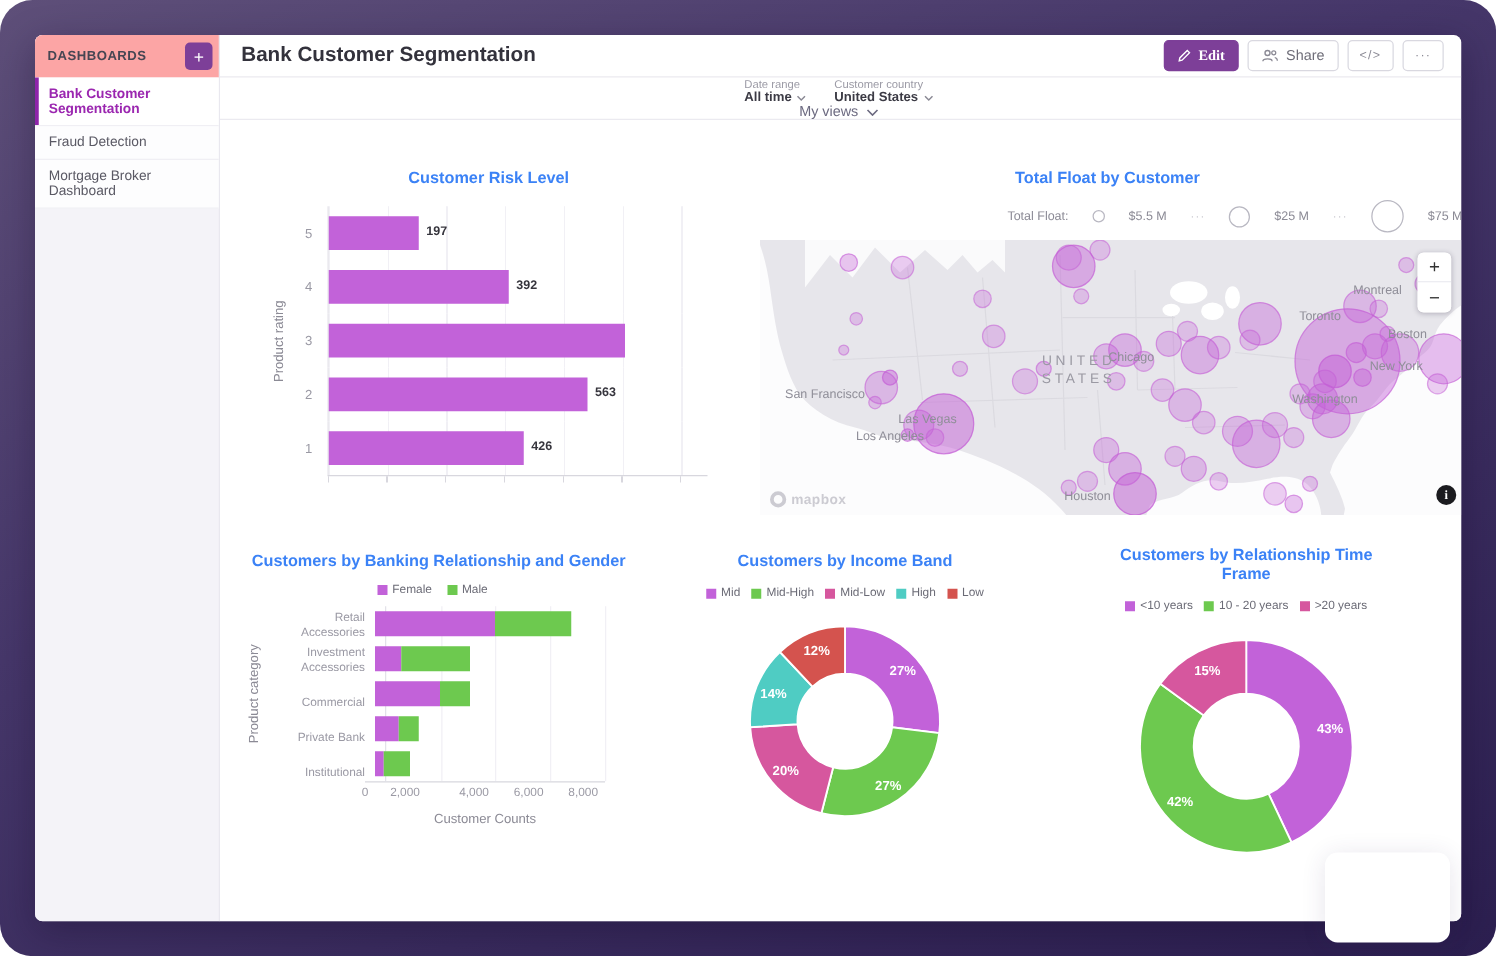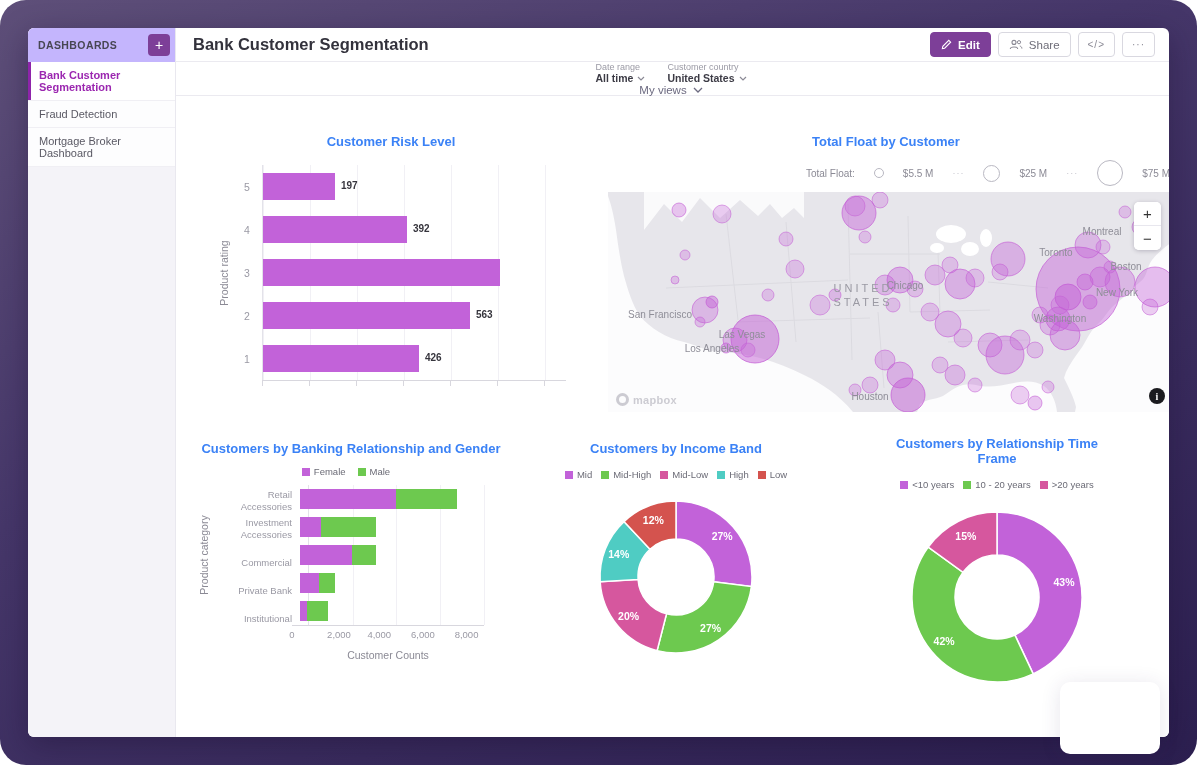--- a/index.html
+++ b/index.html
@@ -6,35 +6,35 @@
   html,body { background:#fff; }
   body { width:1197px; height:765px; font-family:"Liberation Sans", sans-serif; }
   .frame { position:relative; width:1197px; height:765px; border-radius:26px; overflow:hidden;
            background:linear-gradient(155deg,#5e4f79 0%,#46376а 35%,#3a2b5e 55%,#2c1f50 100%);
            background:linear-gradient(155deg,#5e4f79 0%,#46376a 40%,#2c1f50 100%); }
   .window { position:absolute; left:28px; top:28px; width:1141px; height:709px; background:#fff;
             border-radius:6px; overflow:hidden; display:flex; box-shadow:0 8px 30px rgba(20,10,40,.35); }
 
   
   .sidebar { width:148px; background:#f4f3f8; flex:none; display:flex; flex-direction:column; border-right:1px solid #e9e8ef; }
-  .sb-head { height:34px; background:#c4b5fd; display:flex; align-items:center; justify-content:space-between; padding:0 5px 0 10px; }
+  .sb-head { height:34px; background:#fca5a5; display:flex; align-items:center; justify-content:space-between; padding:0 5px 0 10px; }
   .sb-title { font-size:10.5px; font-weight:bold; color:#474653; letter-spacing:.4px; }
   .sb-add { width:22px; height:22px; background:#7d3f98; color:#fff; border:none; border-radius:4px; font-size:14px; line-height:20px; cursor:pointer; }
   .sb-item { position:relative; padding:7px 8px 7px 11px; font-size:11px; color:#5a5964; background:#fdfdfe; border-bottom:1px solid #f0eff4; cursor:pointer; }
   .sb-item.active { color:#9b27b0; font-weight:bold; background:#fff; }
   .sb-item.active::before { content:""; position:absolute; left:0; top:0; bottom:0; width:3px; background:#8e24aa; }
 
   
   .main { flex:1; display:flex; flex-direction:column; min-width:0; }
   .hdr { height:34px; display:flex; align-items:center; justify-content:space-between; padding:0 14px 0 17px; border-bottom:1px solid #ebeaf0; }
   .hdr h1 { font-size:16.5px; font-weight:bold; color:#33323c; }
   .hdr-actions { display:flex; gap:7px; align-items:center; }
   .btn { height:25px; display:inline-flex; align-items:center; gap:6px; border-radius:4px; font-size:11.5px; cursor:pointer;
          border:1px solid #d9d8e0; background:#fff; color:#6e6d78; padding:0 10px; }
-  .btn.primary { background:#7d3f98; border-color:#7d3f98; color:#fff; font-weight:bold; }
+  .btn.primary { background:#7d3f98; border-color:#7d3f98; color:#fff; font-weight:bold;font-family:Liberation Serif, serif; }
   .btn.square { padding:0 9px; color:#8b8a95; font-size:10px; letter-spacing:1px; }
 
   .filterbar { height:34px; display:flex; align-items:center; justify-content:space-between; padding:0 22px 0 19px; border-bottom:1px solid #ebeaf0;flex-direction:column; }
   .filters { display:flex; gap:22px; }
   .fgroup { display:flex; flex-direction:column; justify-content:center; cursor:pointer; }
   .flabel { font-size:9px; color:#9b9aa5; }
   .fvalue { font-size:10.5px; font-weight:bold; color:#3c3b45; display:flex; align-items:center; gap:4px; }
   .chev { color:#8b8a95; display:inline-flex; }
   .myviews { font-size:11.5px; color:#6c6a80; display:flex; align-items:center; gap:6px; cursor:pointer; }
 
@@ -430,21 +430,21 @@
                   <span class="g-cat">Institutional</span>
                   <div class="g-track">
                     <div class="g-seg" style="left: 0px; width: 6.54545px; background: rgb(194, 98, 217);"></div>
                     <div class="g-seg" style="left: 6.54545px; width: 21.8182px; background: rgb(109, 201, 79);"></div>
                   </div>
                 </div>
               </div>
           </div>
           <div class="g-axis" id="g-axis">
               <span style="left: 0px;">0</span>
-              <span style="left: 47px;">2,000</span>
+              <span style="left: 32px;">2,000</span>
               <span style="left: 87.2727px;">4,000</span>
               <span style="left: 130.909px;">6,000</span>
               <span style="left: 174.545px;">8,000</span>
             </div>
           <div class="g-xlabel">Customer Counts</div>
         </section>
 
         <section class="panel-income">
           <div class="ptitle">Customers by Income Band</div>
           <div class="sq-legend donut-legend" id="income-legend">

